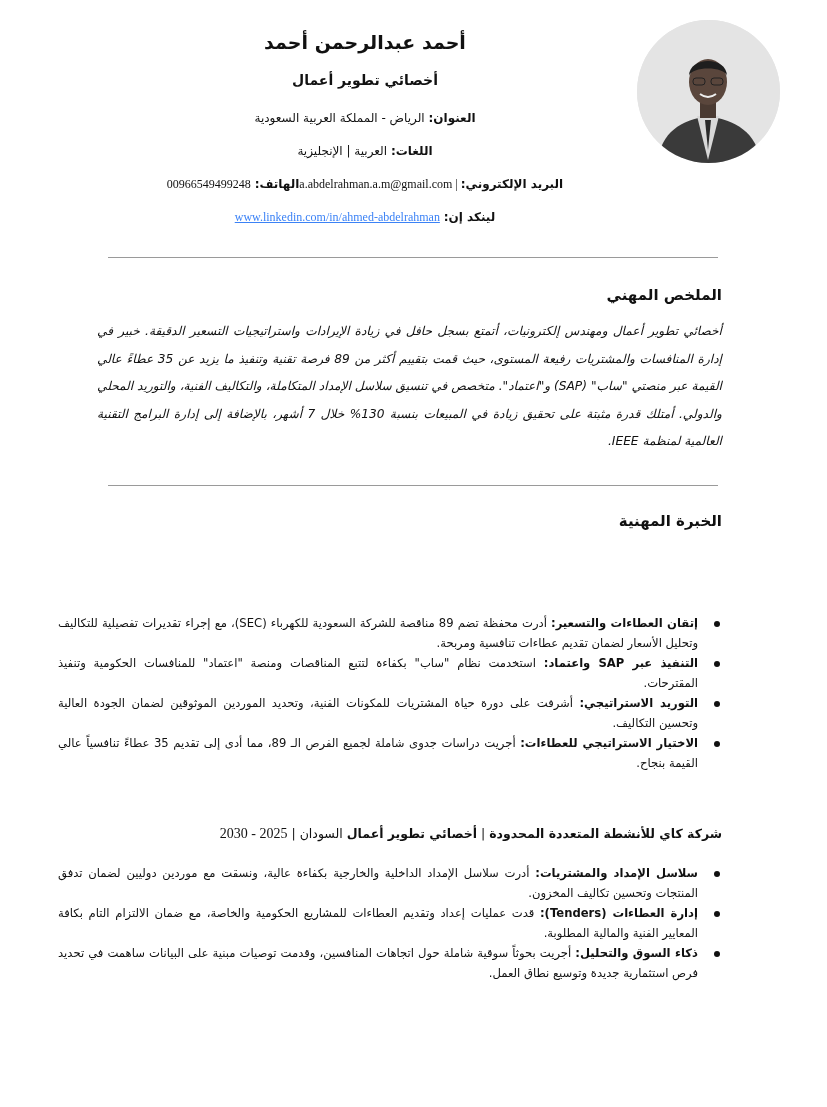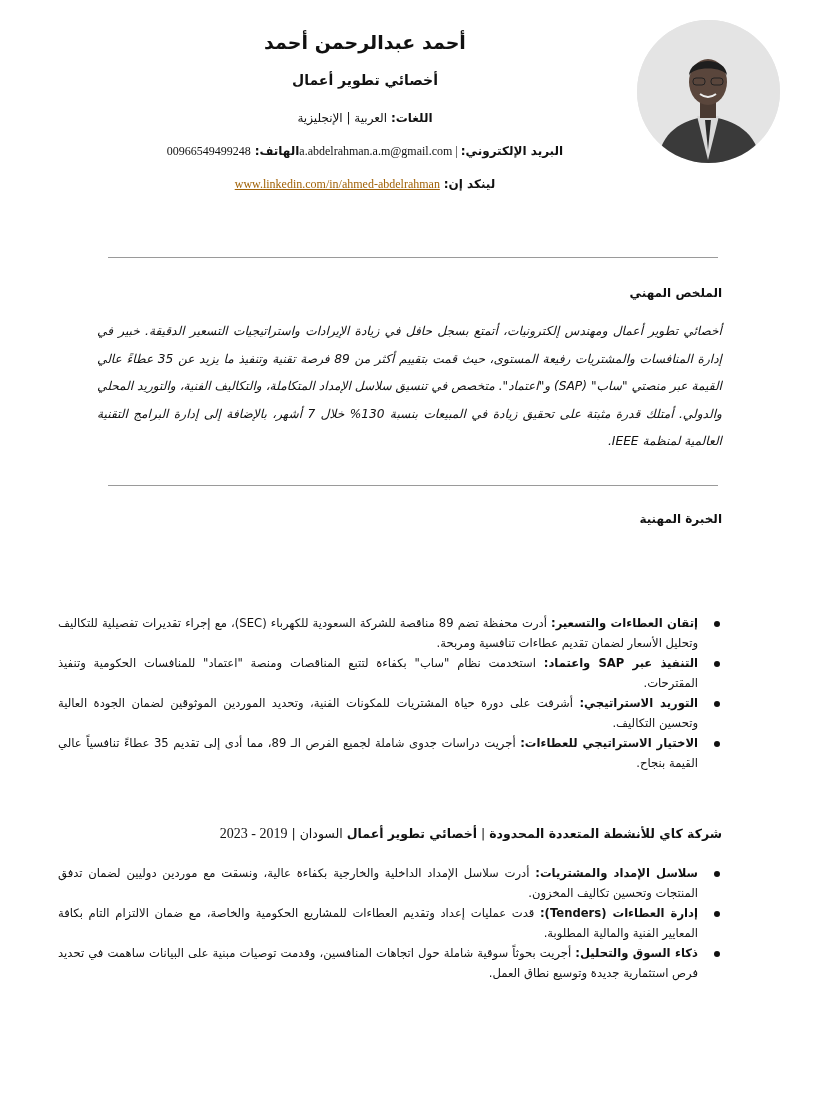--- a/index.html
+++ b/index.html
@@ -15,29 +15,29 @@
     border-radius: 50%; background: #e6e6e6; overflow: hidden;
   }
   .photo svg { width: 100%; height: 100%; display: block; }
 
   .header { position: absolute; left: 150px; width: 430px; top: 26px; text-align: center; }
   .name { font-size: 19px; font-weight: bold; margin: 0; line-height: 32px; }
   .title { font-size: 14px; font-weight: bold; margin: 0; line-height: 28px; margin-top: 8px; }
   .info-line { font-size: 12px; line-height: 18px; margin-top: 15px; white-space: nowrap; }
   .info-line b { font-weight: bold; }
   .latin { font-family: "Liberation Serif", "DejaVu Serif", serif; font-size: 12px; direction: ltr; unicode-bidi: embed; }
-  .link { color: #a16207; text-decoration: underline; }
+  .link { color: #3b82f6; text-decoration: underline; }
 
   .hr {
     position: absolute; left: 108px; width: 610px; height: 0;
     border-top: 1.5px solid #9a9a9a;
   }
 
   .section-title {
-    position: absolute; right: 105px; font-size: 12px; font-weight: bold; margin: 0;
+    position: absolute; right: 105px; font-size: 15px; font-weight: bold; margin: 0;
   }
   .paragraph {
     position: absolute; right: 105px; width: 625px; font-size: 12.2px; line-height: 27.6px;
     text-align: justify; margin: 0; font-style: italic;
   }
 
   .job-header {
     position: absolute; right: 105px; font-size: 12.5px; margin: 0; white-space: nowrap;
   }
   .job-header b { font-weight: bold; }
@@ -71,20 +71,24 @@
       <rect x="56" y="58" width="12" height="7" rx="3" fill="none" stroke="#222" stroke-width="1"></rect>
       <rect x="74" y="58" width="12" height="7" rx="3" fill="none" stroke="#222" stroke-width="1"></rect>
       <path d="M63 74 Q71 80 79 74" stroke="#eee" stroke-width="2" fill="none"></path>
     </svg>
   </div>
 
   <div class="header">
     <h1 class="name">أحمد عبدالرحمن أحمد</h1>
     <h2 class="title">أخصائي تطوير أعمال</h2>
     <div class="info-line">
+      <b>العنوان:</b>
+      <span>الرياض - المملكة العربية السعودية</span>
+    </div>
+    <div class="info-line">
       <b>اللغات:</b>
       <span>العربية | الإنجليزية</span>
     </div>
     <div class="info-line">
       <b>البريد الإلكتروني:</b><span class="latin">a.abdelrahman.a.m@gmail.com</span><span class="latin"> | </span><b>الهاتف:</b>
       <span class="latin">00966549499248</span>
     </div>
     <div class="info-line">
       <b>لينكد إن:</b>
       <span class="latin link">www.linkedin.com/in/ahmed-abdelrahman</span>
@@ -102,21 +106,21 @@
 
   <ul class="bullets" style="top:613px;">
     <li><b>إتقان العطاءات والتسعير:</b><span> أدرت محفظة تضم 89 مناقصة للشركة السعودية للكهرباء (SEC)، مع إجراء تقديرات تفصيلية للتكاليف وتحليل الأسعار لضمان تقديم عطاءات تنافسية ومربحة.</span></li>
     <li><b>التنفيذ عبر SAP واعتماد:</b><span> استخدمت نظام "ساب" بكفاءة لتتبع المناقصات ومنصة "اعتماد" للمنافسات الحكومية وتنفيذ المقترحات.</span></li>
     <li><b>التوريد الاستراتيجي:</b><span> أشرفت على دورة حياة المشتريات للمكونات الفنية، وتحديد الموردين الموثوقين لضمان الجودة العالية وتحسين التكاليف.</span></li>
     <li><b>الاختيار الاستراتيجي للعطاءات:</b><span> أجريت دراسات جدوى شاملة لجميع الفرص الـ 89، مما أدى إلى تقديم 35 عطاءً تنافسياً عالي القيمة بنجاح.</span></li>
   </ul>
 
   <div class="job-header" style="top:826px;">
     <b>شركة كاي للأنشطة المتعددة المحدودة</b><span> | </span><b>أخصائي تطوير أعمال</b>
-    <span>السودان</span><span> | </span><span class="latin">2023 - 2019</span>
+    <span>السودان</span><span> | </span><span class="latin">2030 - 2025</span>
   </div>
   <ul class="bullets" style="top:863px;">
     <li><b>سلاسل الإمداد والمشتريات:</b><span> أدرت سلاسل الإمداد الداخلية والخارجية بكفاءة عالية، ونسقت مع موردين دوليين لضمان تدفق المنتجات وتحسين تكاليف المخزون.</span></li>
     <li><b>إدارة العطاءات (Tenders):</b><span> قدت عمليات إعداد وتقديم العطاءات للمشاريع الحكومية والخاصة، مع ضمان الالتزام التام بكافة المعايير الفنية والمالية المطلوبة.</span></li>
     <li><b>ذكاء السوق والتحليل:</b><span> أجريت بحوثاً سوقية شاملة حول اتجاهات المنافسين، وقدمت توصيات مبنية على البيانات ساهمت في تحديد فرص استثمارية جديدة وتوسيع نطاق العمل.</span></li>
   </ul>
 
 </div>
 
 </body></html>

